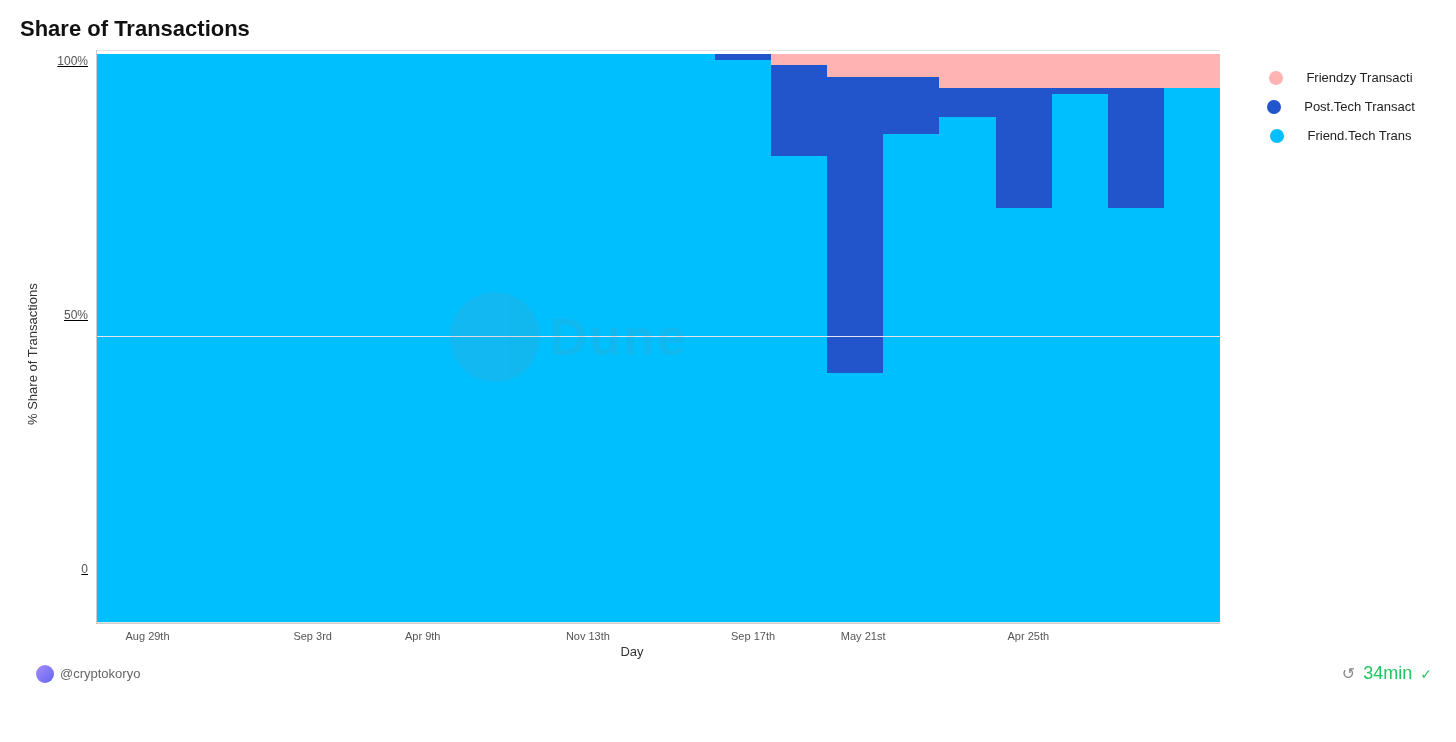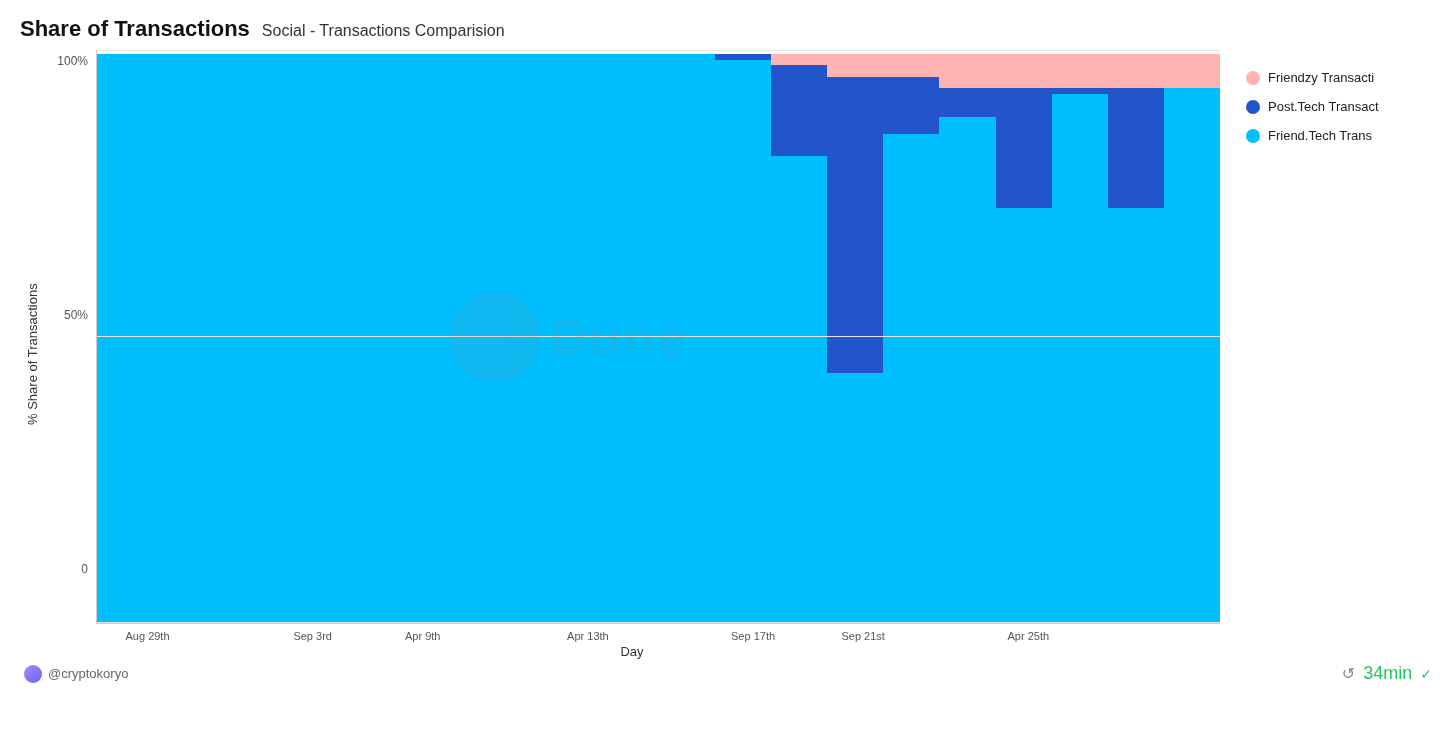--- a/index.html
+++ b/index.html
@@ -146,21 +146,22 @@
       display: flex;
       flex-direction: column;
       gap: 14px;
       padding-top: 20px;
       padding-left: 10px;
       min-width: 200px;
     }
     .legend-item {
       display: flex;
       align-items: center;
-      gap: 8px;
+      gap: 23px;
+      justify-content: center;
     }
     .legend-dot {
       width: 14px;
       height: 14px;
       border-radius: 50%;
       flex-shrink: 0;
     }
     .legend-label {
       font-size: 13px;
       color: #222;
@@ -171,20 +172,21 @@
       align-items: center;
       margin-top: 4px;
       padding: 0 4px;
     }
     .footer-left {
       display: flex;
       align-items: center;
       gap: 6px;
       font-size: 13px;
       color: #666;
+      margin-left: 12px;
     }
     .footer-icon {
       width: 18px;
       height: 18px;
       border-radius: 50%;
       background: linear-gradient(135deg, #a78bfa, #6366f1);
       display: inline-block;
     }
     .footer-right {
       display: flex;
@@ -228,29 +230,28 @@
       color: #888;
       letter-spacing: 2px;
     }
   </style>
 </head>
 <body>
 
 <div class="container">
   <div class="header">
     <span class="title">Share of Transactions</span>
-    <span class="subtitle">Social - Transactions Comparision</span>
   </div>
   <div class="chart-area">
     <div class="y-axis-title-wrapper">
       <span class="y-axis-title">% Share of Transactions</span>
     </div>
     <div class="chart-and-legend">
       <div class="chart-wrapper">
-        <div style="display:flex; flex:1; gap:0;">
+        <div style="display:flex; flex:1; gap:0;text-decoration:underline;">
           <div class="y-axis-label-container">
             <span class="y-axis-label">100%</span>
             <span class="y-axis-label">50%</span>
             <span class="y-axis-label">0</span>
           </div>
           <div class="bars-area" id="bars-area">
             <div class="gridlines">
               <div class="gridline"></div>
               <div class="gridline"></div>
               <div class="gridline"></div>
@@ -340,26 +341,26 @@
         <div style="display:flex; padding-left: 68px;">
           <div class="x-axis" id="x-axis" style="flex:1;margin-left:9px;">
               <div class="x-label">Aug 29th</div>
               <div class="x-label"></div>
               <div class="x-label"></div>
               <div class="x-label">Sep 3rd</div>
               <div class="x-label"></div>
               <div class="x-label">Apr 9th</div>
               <div class="x-label"></div>
               <div class="x-label"></div>
-              <div class="x-label">Apr 13th</div>
+              <div class="x-label">Nov 13th</div>
               <div class="x-label"></div>
               <div class="x-label"></div>
               <div class="x-label">Sep 17th</div>
               <div class="x-label"></div>
-              <div class="x-label">Sep 21st</div>
+              <div class="x-label">May 21st</div>
               <div class="x-label"></div>
               <div class="x-label"></div>
               <div class="x-label">Apr 25th</div>
               <div class="x-label"></div>
               <div class="x-label"></div>
               <div class="x-label"></div>
             </div>
         </div>
         <div class="x-axis-title">Day</div>
       </div>

